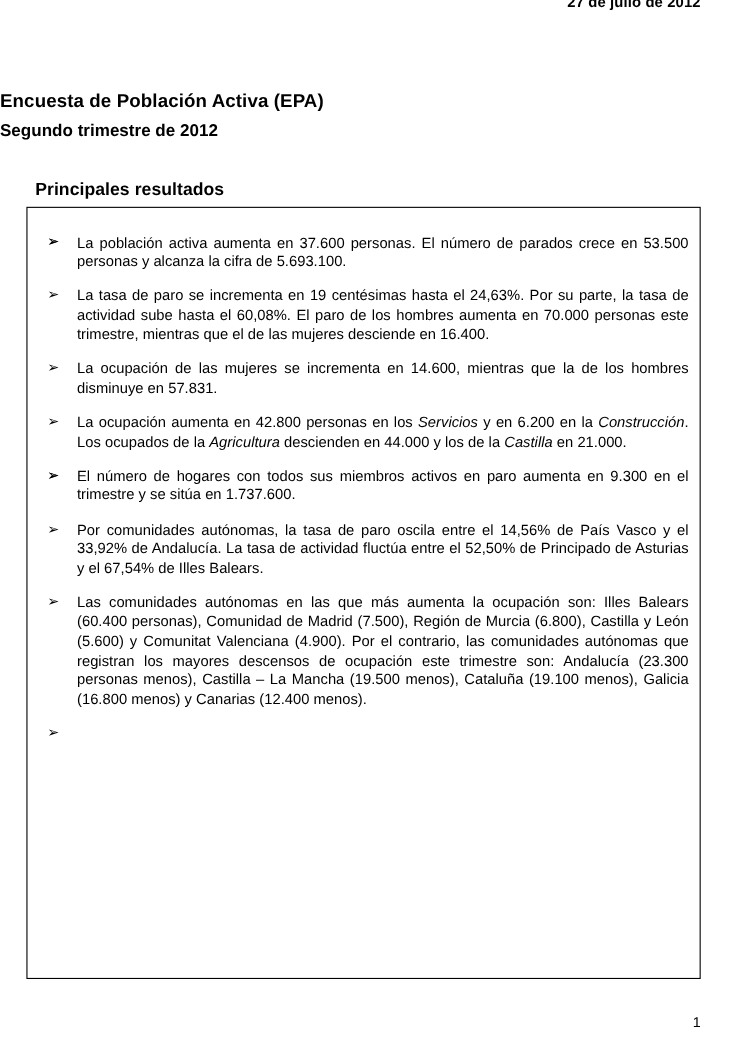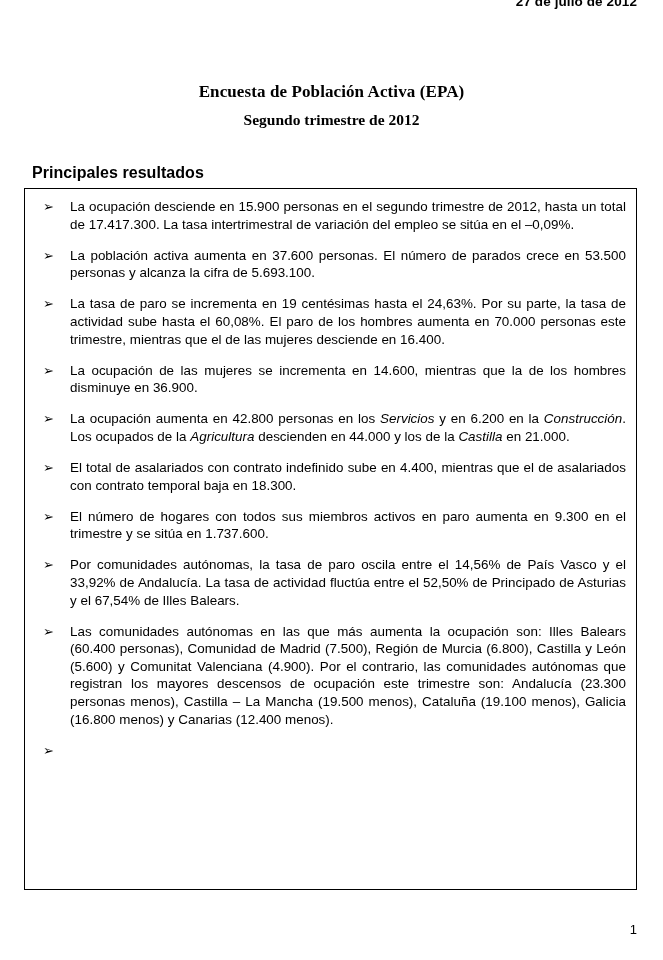--- a/index.html
+++ b/index.html
@@ -34,22 +34,21 @@
     font-weight: bold;
     letter-spacing: 0.1px;
   }
 
   
   .title-block {
     position: absolute;
     top: 82px;
     left: 0;
     right: 0;
-    text-align: center;
-    font-family: Liberation Serif, serif;
+    text-align: left;
   }
   .title-main {
     font-size: 17px;
     font-weight: bold;
     letter-spacing: 0.1px;
     margin: 0;
   }
   .title-sub {
     font-size: 15.5px;
     font-weight: bold;
@@ -127,26 +126,26 @@
 
   <div class="title-block">
     <h1 class="title-main">Encuesta de Población Activa (EPA)</h1>
     <h2 class="title-sub">Segundo trimestre de 2012</h2>
   </div>
 
   <div class="section-heading">Principales resultados</div>
 
   <div class="results-box">
     <ul class="bullet-list" id="bullet-list">
-        <li class="bullet-item"><span class="bullet-marker">➢</span><span class="bullet-text">La ocupación desciende en 15.900 personas en el segundo trimestre de 2012, hasta un total de 17.417.300. La tasa intertrimestral de variación del empleo se sitúa en el –0,09%.</span></li>
+        <li class="bullet-item"><span class="bullet-marker">➢</span></li>
         <li class="bullet-item"><span class="bullet-marker">➢</span><span class="bullet-text">La población activa aumenta en 37.600 personas. El número de parados crece en 53.500 personas y alcanza la cifra de 5.693.100.</span></li>
         <li class="bullet-item"><span class="bullet-marker">➢</span><span class="bullet-text">La tasa de paro se incrementa en 19 centésimas hasta el 24,63%. Por su parte, la tasa de actividad sube hasta el 60,08%. El paro de los hombres aumenta en 70.000 personas este trimestre, mientras que el de las mujeres desciende en 16.400.</span></li>
-        <li class="bullet-item"><span class="bullet-marker">➢</span><span class="bullet-text">La ocupación de las mujeres se incrementa en 14.600, mientras que la de los hombres disminuye en 36.900.</span></li>
+        <li class="bullet-item"><span class="bullet-marker">➢</span><span class="bullet-text">La ocupación de las mujeres se incrementa en 14.600, mientras que la de los hombres disminuye en 57.831.</span></li>
         <li class="bullet-item"><span class="bullet-marker">➢</span><span class="bullet-text">La ocupación aumenta en 42.800 personas en los <i>Servicios</i> y en 6.200 en la <i>Construcción</i>. Los ocupados de la <i>Agricultura</i> descienden en 44.000 y los de la <i>Castilla</i> en 21.000.</span></li>
-        <li class="bullet-item"><span class="bullet-marker">➢</span><span class="bullet-text">El total de asalariados con contrato indefinido sube en 4.400, mientras que el de asalariados con contrato temporal baja en 18.300.</span></li>
+        <li class="bullet-item"><span class="bullet-marker">➢</span></li>
         <li class="bullet-item"><span class="bullet-marker">➢</span><span class="bullet-text">El número de hogares con todos sus miembros activos en paro aumenta en 9.300 en el trimestre y se sitúa en 1.737.600.</span></li>
         <li class="bullet-item"><span class="bullet-marker">➢</span><span class="bullet-text">Por comunidades autónomas, la tasa de paro oscila entre el 14,56% de País Vasco y el 33,92% de Andalucía. La tasa de actividad fluctúa entre el 52,50% de Principado de Asturias y el 67,54% de Illes Balears.</span></li>
         <li class="bullet-item"><span class="bullet-marker">➢</span><span class="bullet-text">Las comunidades autónomas en las que más aumenta la ocupación son: Illes Balears (60.400 personas), Comunidad de Madrid (7.500), Región de Murcia (6.800), Castilla y León (5.600) y Comunitat Valenciana (4.900). Por el contrario, las comunidades autónomas que registran los mayores descensos de ocupación este trimestre son: Andalucía (23.300 personas menos), Castilla – La Mancha (19.500 menos), Cataluña (19.100 menos), Galicia (16.800 menos) y Canarias (12.400 menos).</span></li>
         <li class="bullet-item"><span class="bullet-marker">➢</span></li>
       </ul>
   </div>
 
   <div class="page-number">1</div>
 
 </div>

